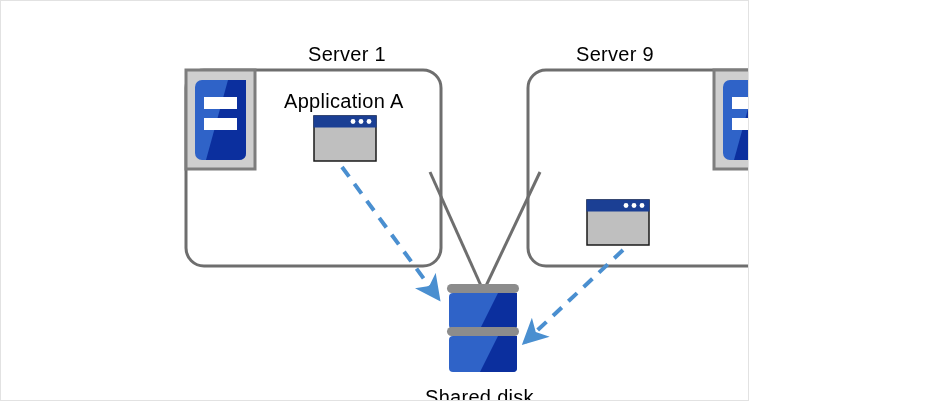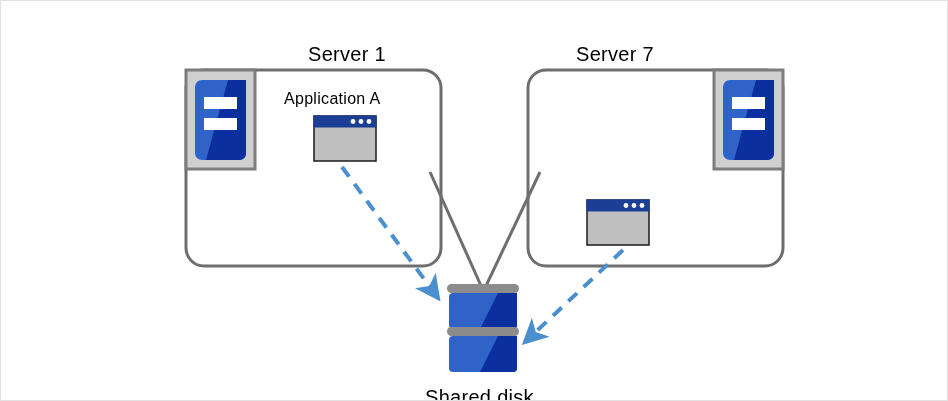--- a/index.html
+++ b/index.html
@@ -5,21 +5,21 @@
   html, body {
     margin: 0;
     padding: 0;
     background: #ffffff;
   }
   body {
     font-family: "Liberation Sans", sans-serif;
   }
   #canvas {
     position: relative;
-    width: 948px;
+    width: 749px;
     height: 401px;
     background: #ffffff;
     border: 1px solid #e2e2e2;
     box-sizing: border-box;
     overflow: hidden;
   }
   #diagram-svg {
     position: absolute;
     left: 0;
     top: 0;
@@ -31,21 +31,21 @@
     font-family: "Liberation Sans", sans-serif;
     color: #000000;
     white-space: nowrap;
     line-height: 1;
   }
   .lbl-server {
     font-size: 20px;
     letter-spacing: 0.3px;
   }
   .lbl-app {
-    font-size: 16px;
+    font-size: 20px;
     letter-spacing: 0.3px;
   }
   .lbl-disk {
     font-size: 20px;
     letter-spacing: 0.3px;
   }
 </style>
 </head>
 <body>
 
@@ -119,20 +119,20 @@
     </g>
 
     <path d="M 341 166 L 437 297" fill="none" stroke="#4a8fd0" stroke-width="4" stroke-dasharray="12 9" marker-end="url(#arrowhead-blue)"></path>
 
     <path d="M 622 249 L 524 341" fill="none" stroke="#4a8fd0" stroke-width="4" stroke-dasharray="12 9" marker-end="url(#arrowhead-blue)"></path>
 
   </svg>
 
   <div class="lbl lbl-server" style="left:307px; top:43px;">Server 1</div>
 
-  <div class="lbl lbl-server" style="left:575px; top:43px;">Server 7</div>
+  <div class="lbl lbl-server" style="left:575px; top:43px;">Server 9</div>
 
   <div class="lbl lbl-app" style="left:283px; top:90px;">Application A</div>
 
 
   <div class="lbl lbl-disk" style="left:424px; top:386px;">Shared disk</div>
 
 </div>
 
 </body></html>

